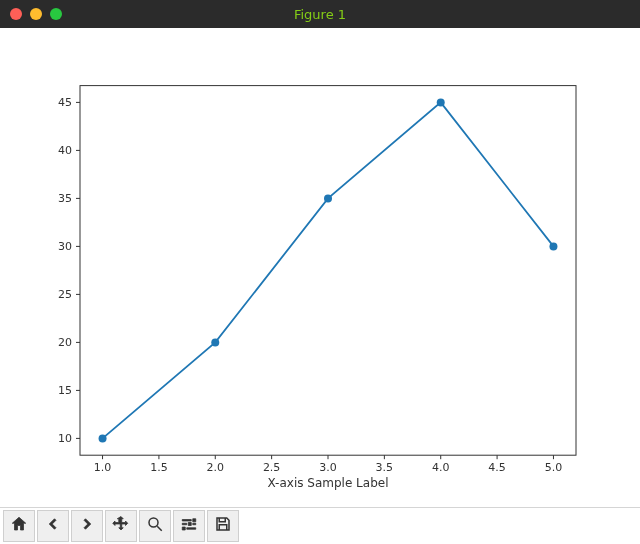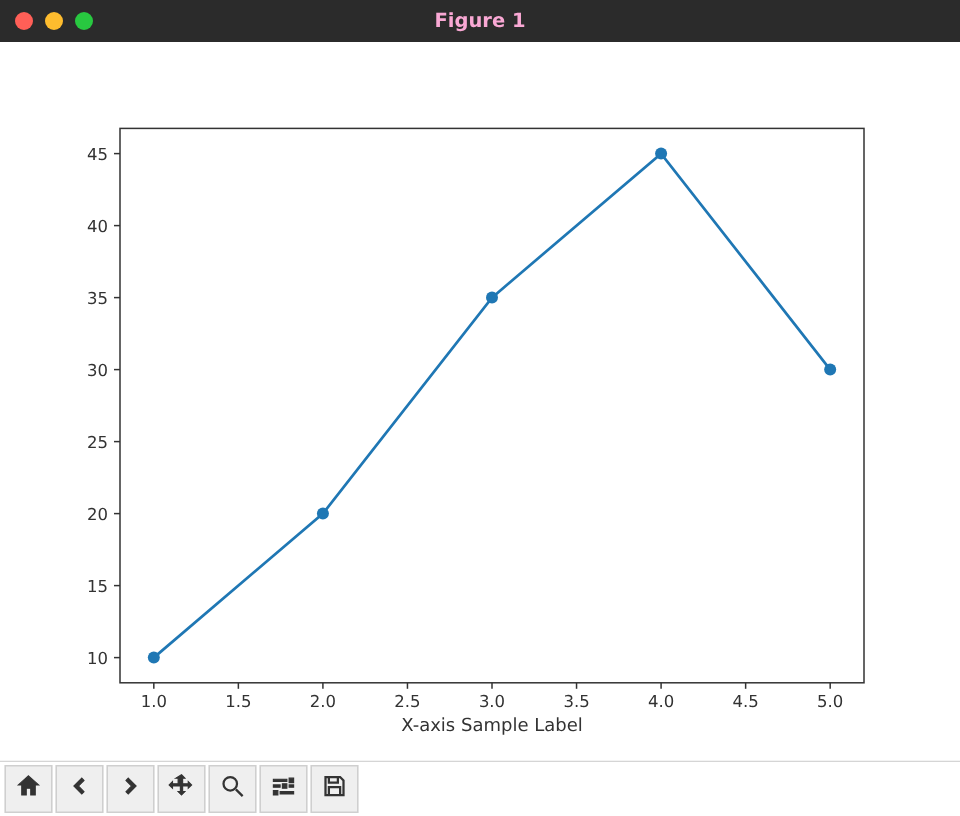--- a/index.html
+++ b/index.html
@@ -36,23 +36,23 @@
     height: 12px;
     border-radius: 50%;
   }
   .tl.red { background:#ff5f57; }
   .tl.yellow { background:#febc2e; }
   .tl.green { background:#28c840; }
   .title {
     position: absolute;
     left: 0; right: 0;
     text-align: center;
-    color: #f9a8d4;
+    color: #84cc16;
     font-size: 13px;
-    font-weight: 700;
+    font-weight: 400;
     pointer-events: none;
   }
   .figure-area {
     flex: 1 1 auto;
     background: #ffffff;
     position: relative;
   }
   .plot-svg {
     position: absolute;
     left: 0; top: 0;

